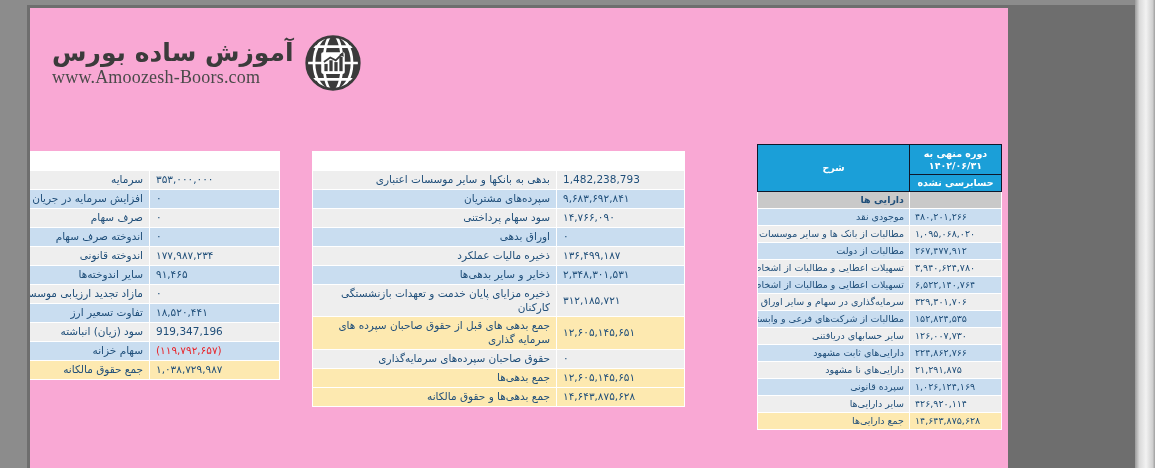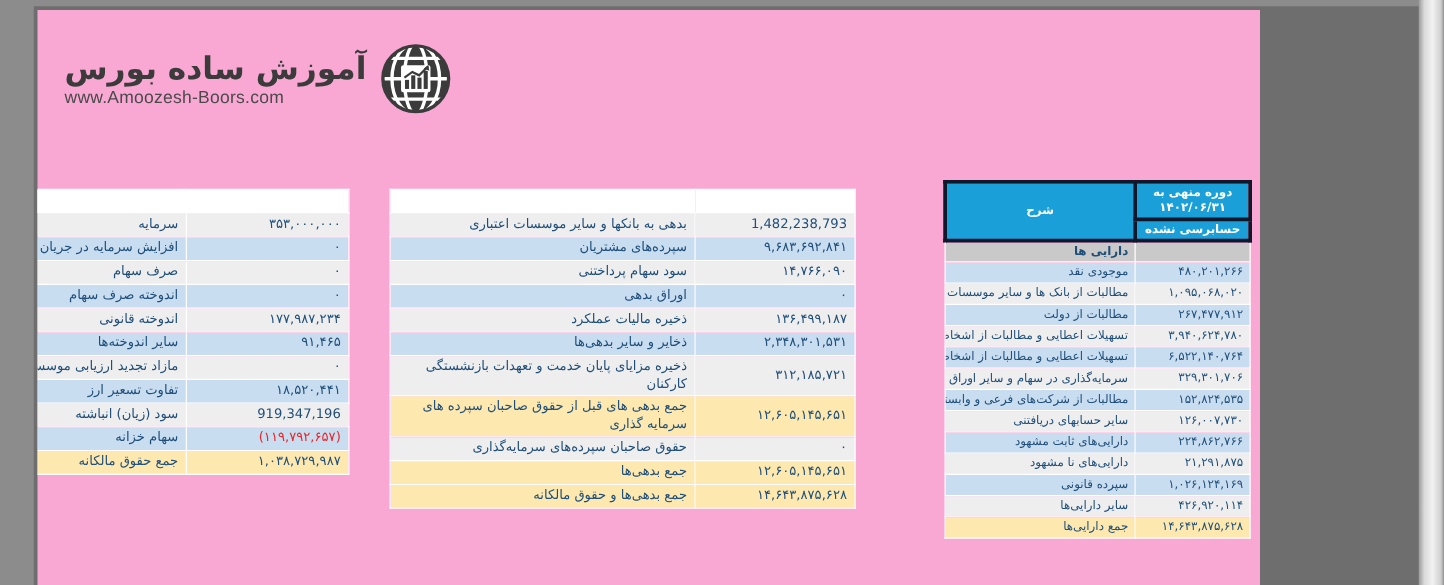--- a/index.html
+++ b/index.html
@@ -38,44 +38,44 @@
     display:flex; align-items:center; gap:10px;
   }
   #logo-mark{ width:58px; height:58px; flex:0 0 58px; }
   #logo-text{ display:flex; flex-direction:column; align-items:flex-end; line-height:1;}
   #logo-title{
     font-size:25px; font-weight:bold; color:#3b3b3b;
     letter-spacing:-0.5px; white-space:nowrap;
     font-family:"DejaVu Sans", sans-serif;
   }
   #logo-url{
-    font-size:14px; color:#4a4a4a; direction:ltr;
+    font-size:18px; color:#4a4a4a; direction:ltr;
     margin-top:3px; letter-spacing:0.2px; white-space:nowrap;
-    font-family:Liberation Sans, sans-serif;
+    font-family:Liberation Serif, serif;
   }
 
   
   .tbl{
     position:absolute;
     border-collapse:collapse;
     font-size:10.5px;
     color:#1f4e79;
     table-layout:fixed;
   }
   .tbl td, .tbl th{
     padding:2px 6px;
     border:1px solid #ffffff;
     line-height:1.25;
     vertical-align:middle;
     height:19px;
     white-space:nowrap;
     overflow:hidden;
   }
   .tbl td.desc{ text-align:right; }
-  .tbl td.val { text-align:right; direction:ltr; }
+  .tbl td.val { text-align:left; direction:ltr; }
 
   
   .r-head  { background:#d0d0d0; font-weight:bold; color:#1f4e79; }
   .r-odd   { background:#eeeeee; }
   .r-even  { background:#c9ddf0; }
   .r-total { background:#fde9b0; }
   .r-blank { background:#ffffff; border-color:#ffffff !important; }
   .neg { color:#e8262b; }
 
   
@@ -88,21 +88,21 @@
   #tbl-liab col.c-val { width:128px; }
   #tbl-liab col.c-desc{ width:244px; }
   #tbl-liab td.two-line{ white-space:normal; line-height:1.3; }
 
   
   #tbl-assets{ right:6px; top:136px; width:244px; }
   #tbl-assets col.c-val { width:92px; }
   #tbl-assets col.c-desc{ width:152px; }
   #tbl-assets .hdr{
     background:#1b9fd8; color:#ffffff; font-weight:bold;
-    text-align:center; border:3px solid #0f172a;
+    text-align:center; border:1px solid #0f172a;
   }
   #tbl-assets .hdr.desc-h{ vertical-align:middle; }
   #tbl-assets td{ height:17px; font-size:9.5px; padding:1px 5px; }
   #tbl-assets td.desc{ color:#1f4e79; }
   #tbl-assets .sec{ background:#c9c9c9; font-weight:bold; }
 </style>
 </head>
 <body>
 
 <div id="frame-outer">

